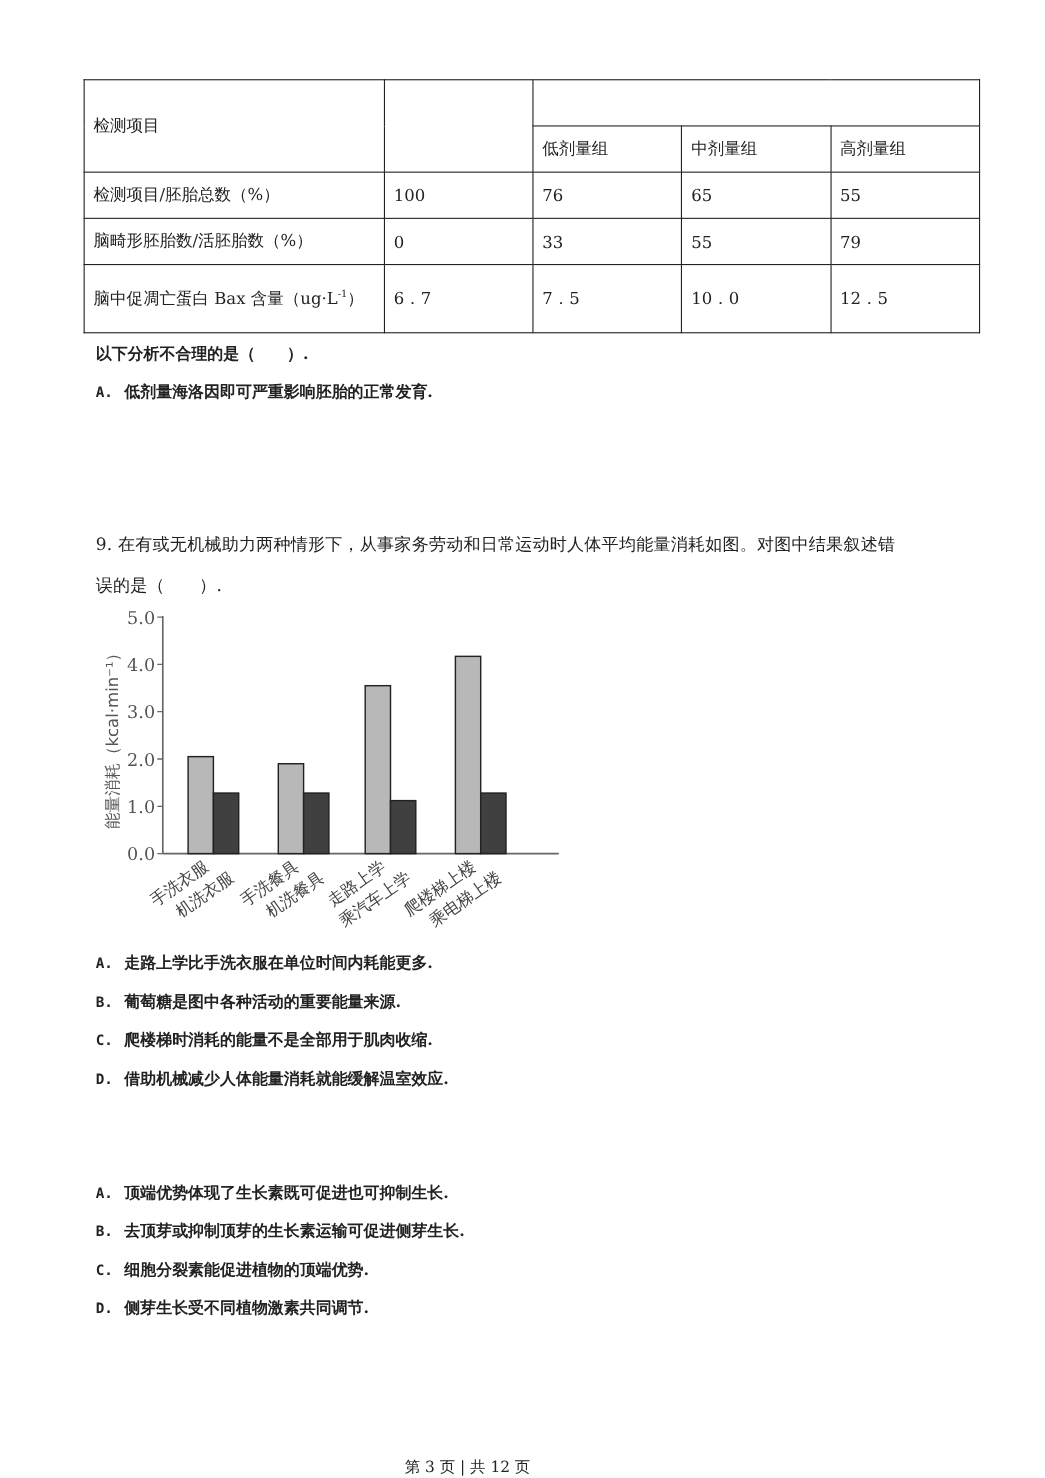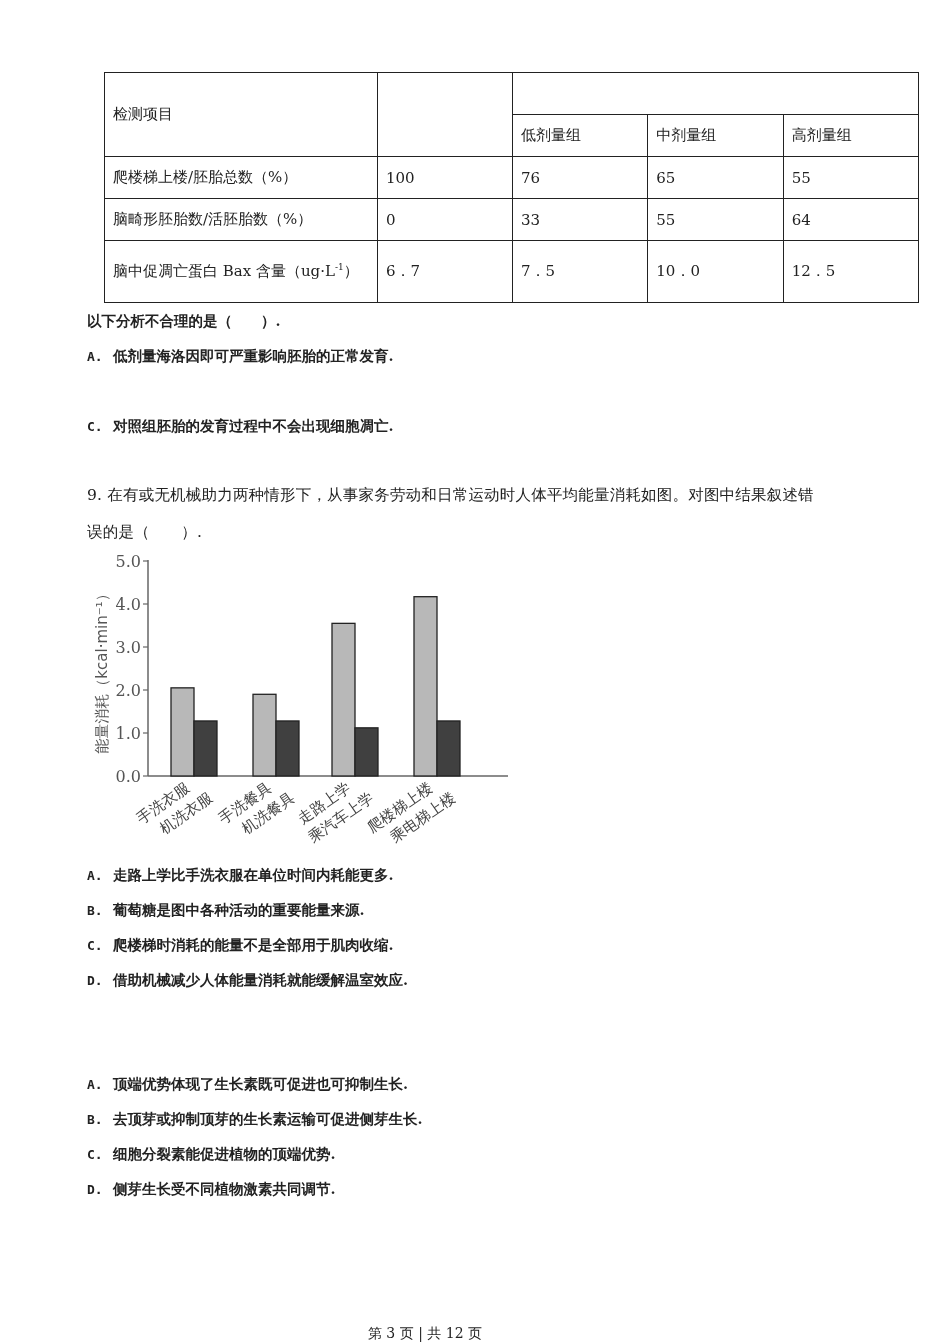--- a/index.html
+++ b/index.html
@@ -1,21 +1,21 @@
 <!DOCTYPE html>
 <html><head>
 <meta charset="utf-8">
 <style>
   html, body { margin: 0; padding: 0; background: #ffffff; }
   body { width: 950px; height: 1344px; position: relative; overflow: hidden;
          font-family: "DejaVu Serif", "Liberation Serif", serif; color: #222; }
   .page { position: absolute; left: 0; top: 0; width: 950px; height: 1344px; }
 
   table.data { position: absolute; left: 76px; top: 72px; width: 815px;
-               border-collapse: collapse; font-size: 15px; margin-left: 28px; }
+               border-collapse: collapse; font-size: 15px; }
   table.data td { border: 1.5px solid #222; padding: 0 8px; }
   table.data td.c { text-align: left; }
   .r-h1 { height: 42px; } .r-h2 { height: 42px; }
   .r { height: 42px; } .r-last { height: 62px; }
   .col1 { width: 256px; } .col2 { width: 118px; }
   .sup { font-size: 9px; vertical-align: super; }
 
   .line { position: absolute; left: 87px; font-size: 14.5px; white-space: nowrap; font-weight: bold; }
   .q { position: absolute; left: 87px; font-size: 15.5px; white-space: nowrap; letter-spacing: 0.2px; }
   .opt-letter { display: inline-block; width: 26px; font-family: "DejaVu Sans Mono", monospace; font-size: 13px; }
@@ -34,46 +34,45 @@
       <td class="col1" rowspan="2">检测项目</td>
       <td class="col2" rowspan="2"></td>
       <td colspan="3"></td>
     </tr>
     <tr class="r-h2">
       <td class="c">低剂量组</td>
       <td class="c">中剂量组</td>
       <td class="c">高剂量组</td>
     </tr>
     <tr class="r">
-      <td>爬楼梯上楼/胚胎总数（%）</td>
+      <td>检测项目/胚胎总数（%）</td>
       <td class="c">100</td>
       <td class="c">76</td>
       <td class="c">65</td>
       <td class="c">55</td>
     </tr>
     <tr class="r">
       <td>脑畸形胚胎数/活胚胎数（%）</td>
       <td class="c">0</td>
       <td class="c">33</td>
       <td class="c">55</td>
-      <td class="c">64</td>
+      <td class="c">79</td>
     </tr>
     <tr class="r-last">
       <td><span>脑中促凋亡蛋白 Bax 含量（ug·L</span><span class="sup">-1</span><span>）</span></td>
       <td class="c">6．7</td>
       <td class="c">7．5</td>
       <td class="c">10．0</td>
       <td class="c">12．5</td>
     </tr>
   </tbody>
     </table>
 
   <div class="line" style="top:312px">以下分析不合理的是（　　）.</div>
   <div class="line" style="top:347px"><span class="opt-letter">A.</span><span>低剂量海洛因即可严重影响胚胎的正常发育.</span></div>
-  <div class="line" style="top:417px"><span class="opt-letter">C.</span><span>对照组胚胎的发育过程中不会出现细胞凋亡.</span></div>
 
   <div class="q" style="top:485px">9. 在有或无机械助力两种情形下，从事家务劳动和日常运动时人体平均能量消耗如图。对图中结果叙述错</div>
   <div class="q" style="top:522px">误的是（　　）.</div>
 
   <svg class="chart" viewBox="0 0 440 310">
     <g id="axes">
       <line x1="63" y1="15" x2="63" y2="231" stroke="#666" stroke-width="1.5"></line>
       <line x1="63" y1="231" x2="423" y2="231" stroke="#666" stroke-width="1.5"></line>
     </g>
     <g id="yticks">

